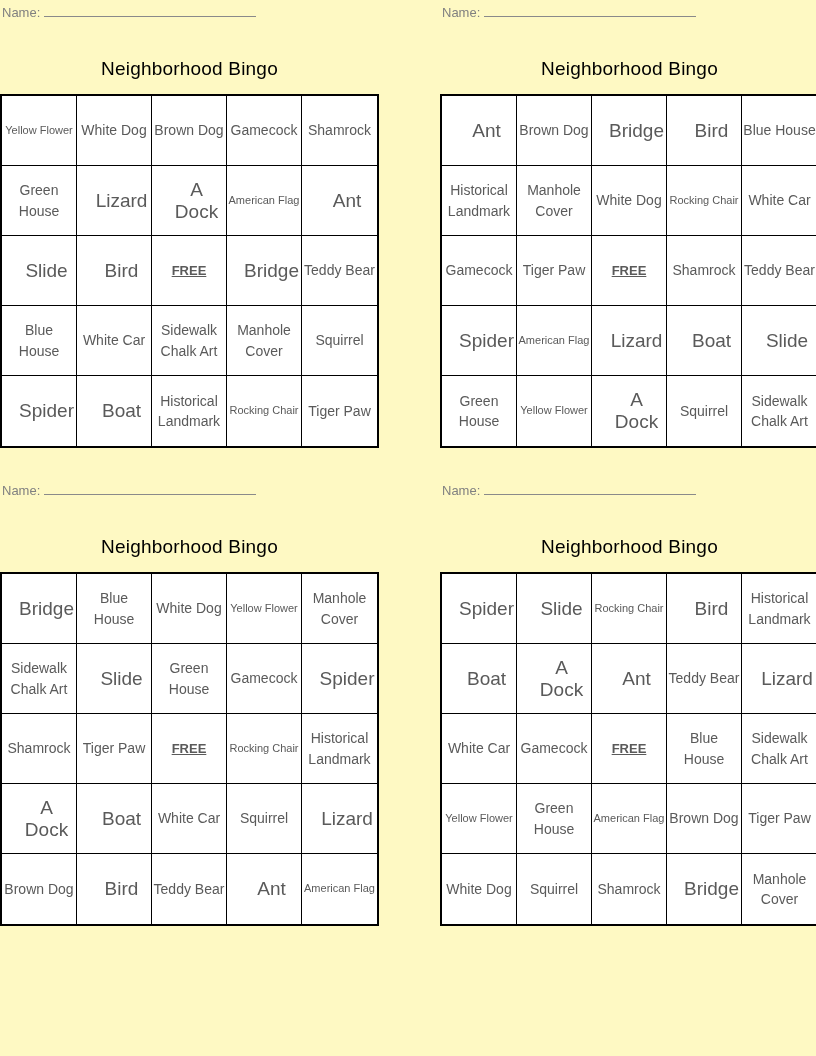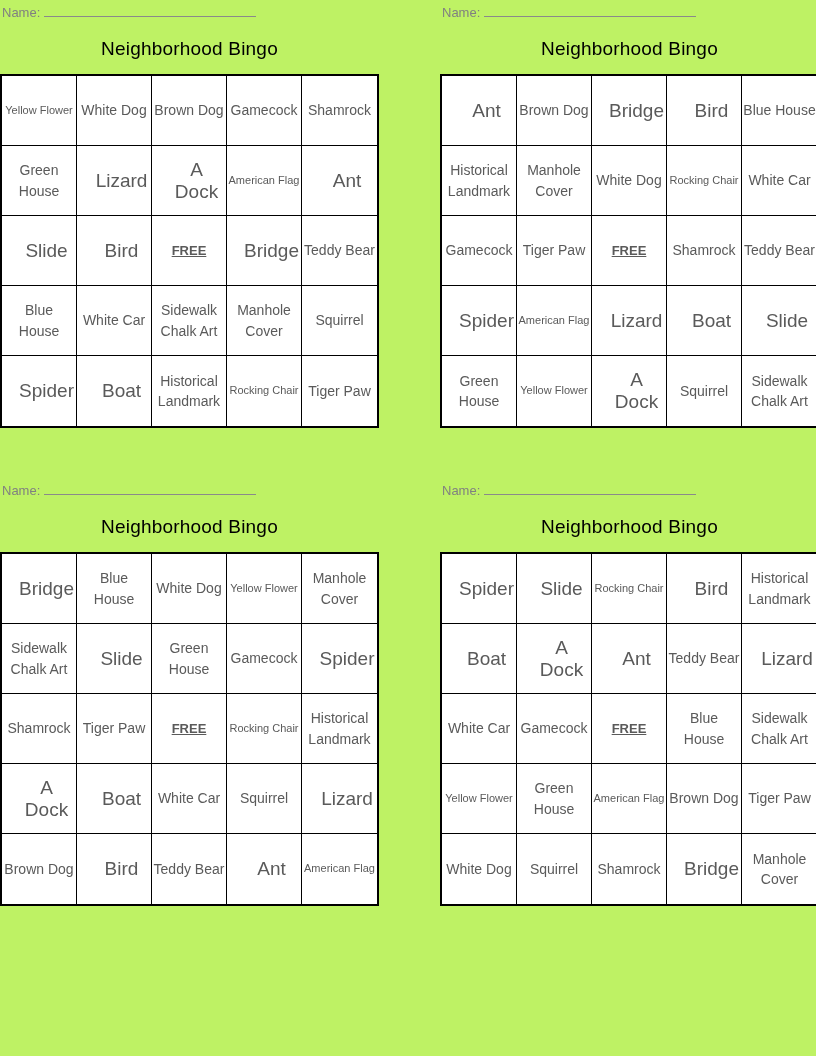--- a/index.html
+++ b/index.html
@@ -5,21 +5,21 @@
   html, body {
     margin: 0;
     padding: 0;
     background: #ffffff;
     font-family: "Liberation Sans", sans-serif;
   }
   #page {
     position: relative;
     width: 816px;
     height: 1056px;
-    background: #bef264;
+    background: #fef9c3;
     overflow: hidden;
   }
   .card { position: absolute; width: 379px; }
   .pos-tl { left: 0;    top: 0; }
   .pos-tr { left: 440px; top: 0; }
   .pos-bl { left: 0;    top: 478px; }
   .pos-br { left: 440px; top: 478px; }
 
   .name-row {
     margin: 4px 0 0 2px;
@@ -30,21 +30,21 @@
     white-space: nowrap;
   }
   .name-line {
     display: inline-block;
     width: 212px;
     height: 12px;
     border-bottom: 1px solid #8a8a8a;
     margin-left: 4px;
   }
   .title {
-    margin: 16px 0 0 0;
+    margin: 36px 0 0 0;
     padding: 0;
     text-align: center;
     font-size: 19px;
     font-weight: 400;
     color: #000000;
     line-height: 24px;
     letter-spacing: 0.2px;
   }
   .grid {
     margin-top: 13px;

